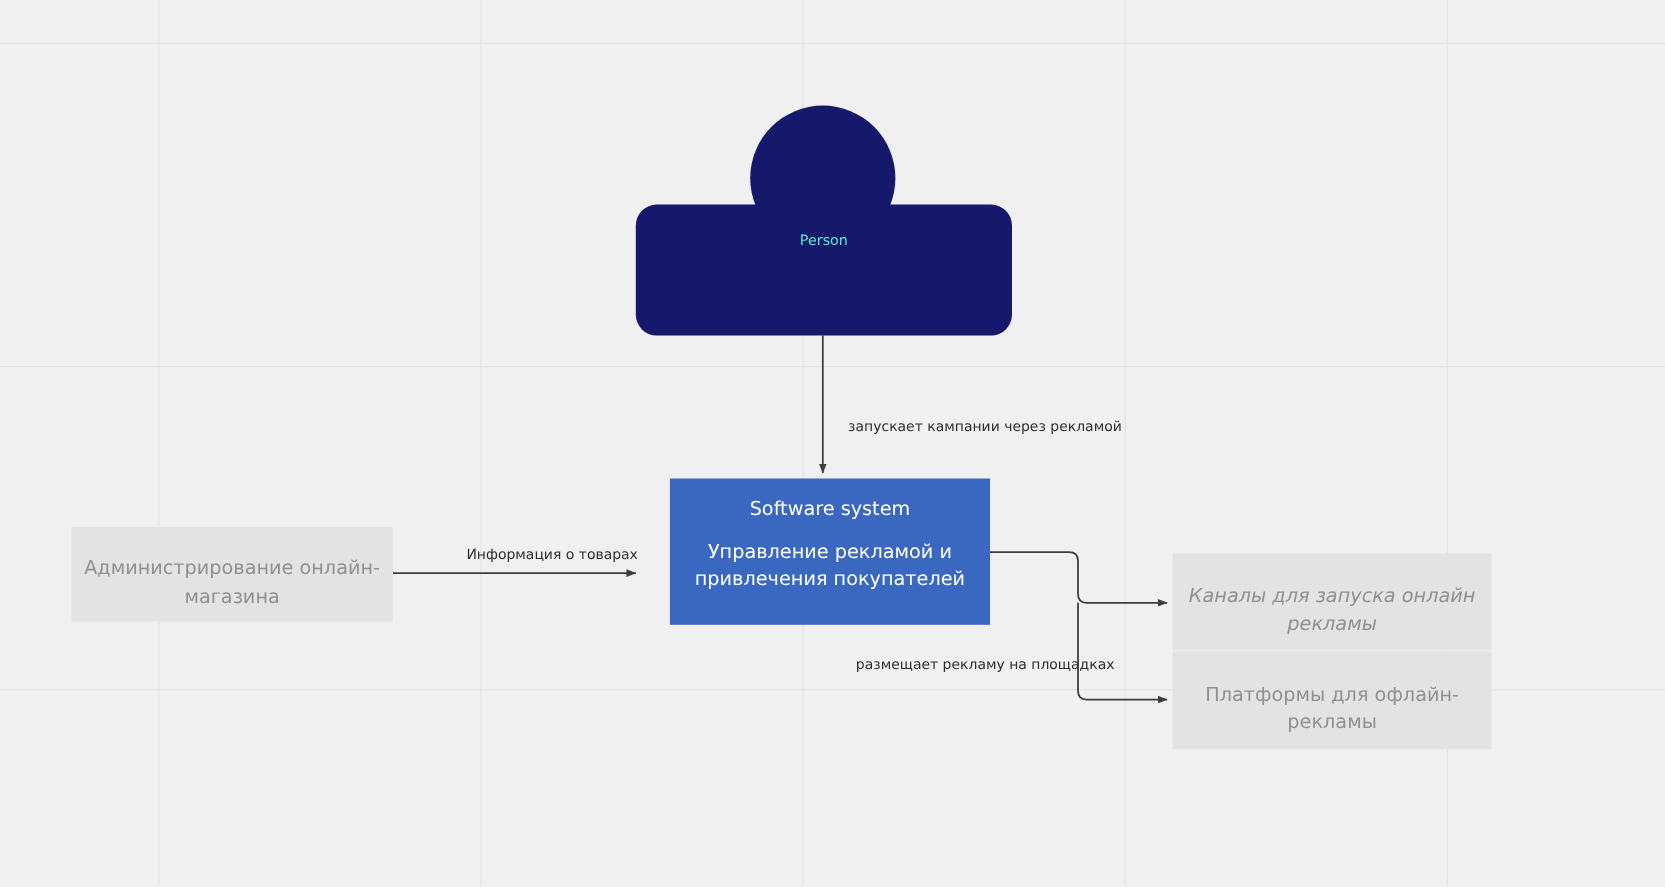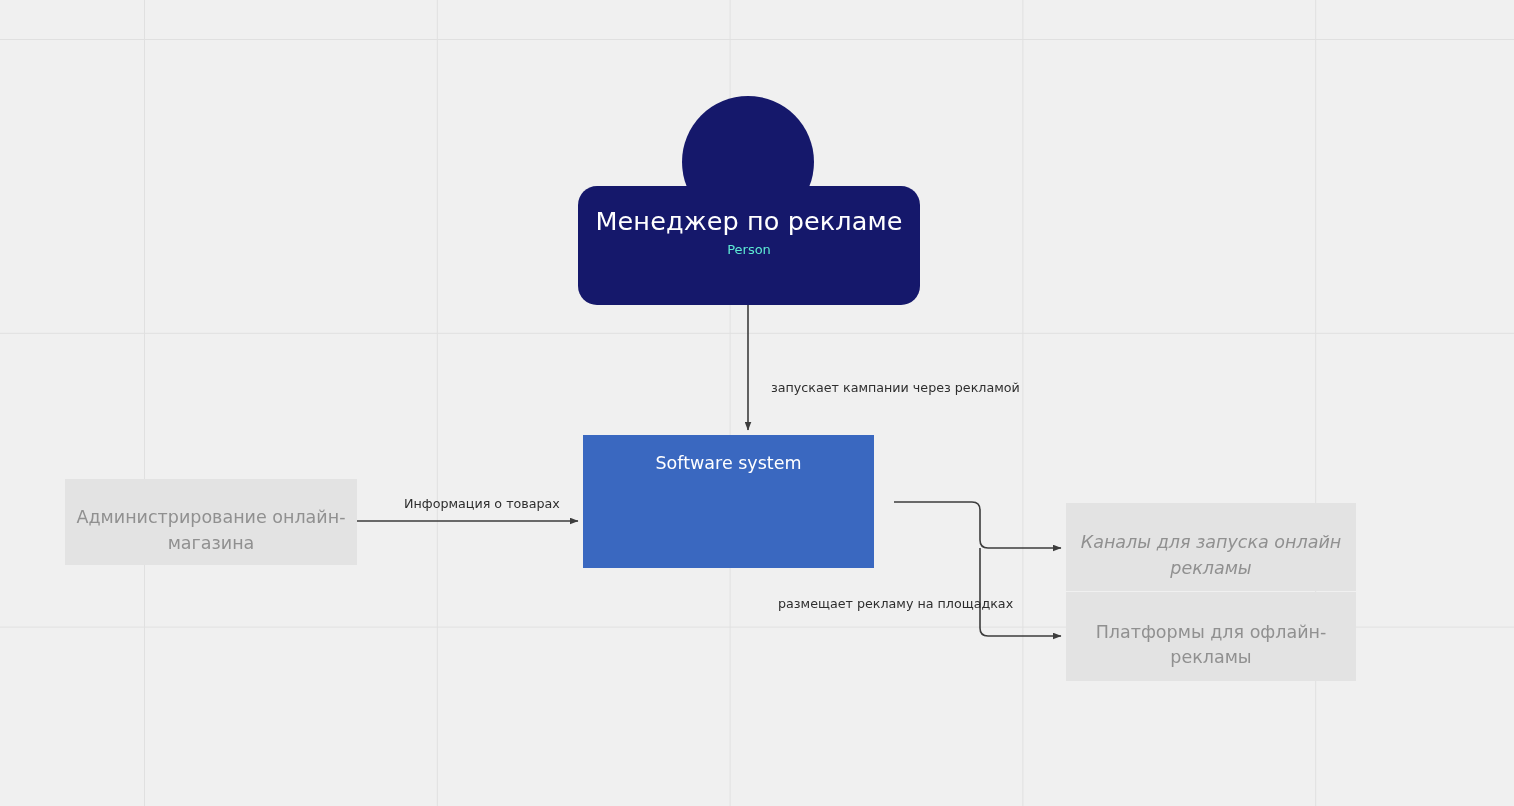--- a/index.html
+++ b/index.html
@@ -77,21 +77,21 @@
   }
   .person-subtitle {
     color: #5eead4;
     font-size: 13px;
     margin-top: 6px;
     text-align: center;
   }
 
   .system-box {
     position: absolute;
-    left: 583px;
+    left: 609px;
     top: 435px;
     width: 291px;
     height: 133px;
     background: #3a68c0;
     display: flex;
     flex-direction: column;
     align-items: center;
     padding-top: 18px;
     box-sizing: border-box;
   }
@@ -149,21 +149,21 @@
 
   
   .edge-label {
     position: absolute;
     color: #2e2e2e;
     font-size: 12.7px;
     white-space: nowrap;
     line-height: 1.2;
   }
   .lbl-launch { left: 771px; top: 380px; }
-  .lbl-info   { left: 404px; top: 496px; }
+  .lbl-info   { left: 424px; top: 496px; }
   .lbl-place  { left: 778px; top: 596px; }
 </style>
 </head>
 <body>
 
 <div id="canvas">
 
   <div id="grid"></div>
 
   <svg id="edges" viewBox="0 0 1514 806" xmlns="http://www.w3.org/2000/svg">
@@ -184,27 +184,27 @@
 
   <div class="edge-label lbl-launch">запускает кампании через рекламой</div>
 
   <div class="edge-label lbl-info">Информация о товарах</div>
 
   <div class="edge-label lbl-place">размещает рекламу на площадках</div>
 
   <div class="node">
     <div class="person-head"></div>
     <div class="person-body">
-      <div class="person-title">Менеджер по рекламе</div>
       <div class="person-subtitle">Person</div>
     </div>
   </div>
 
   <div class="system-box">
     <div class="system-type">Software system</div>
+    <div class="system-name">Управление рекламой и привлечения покупателей</div>
   </div>
 
   <div class="gray-box gray-left">
     <div class="gray-label">Администрирование онлайн-магазина</div>
   </div>
 
   <div class="gray-box gray-right-top">
     <div class="gray-label">Каналы для запуска онлайн рекламы</div>
   </div>
 

